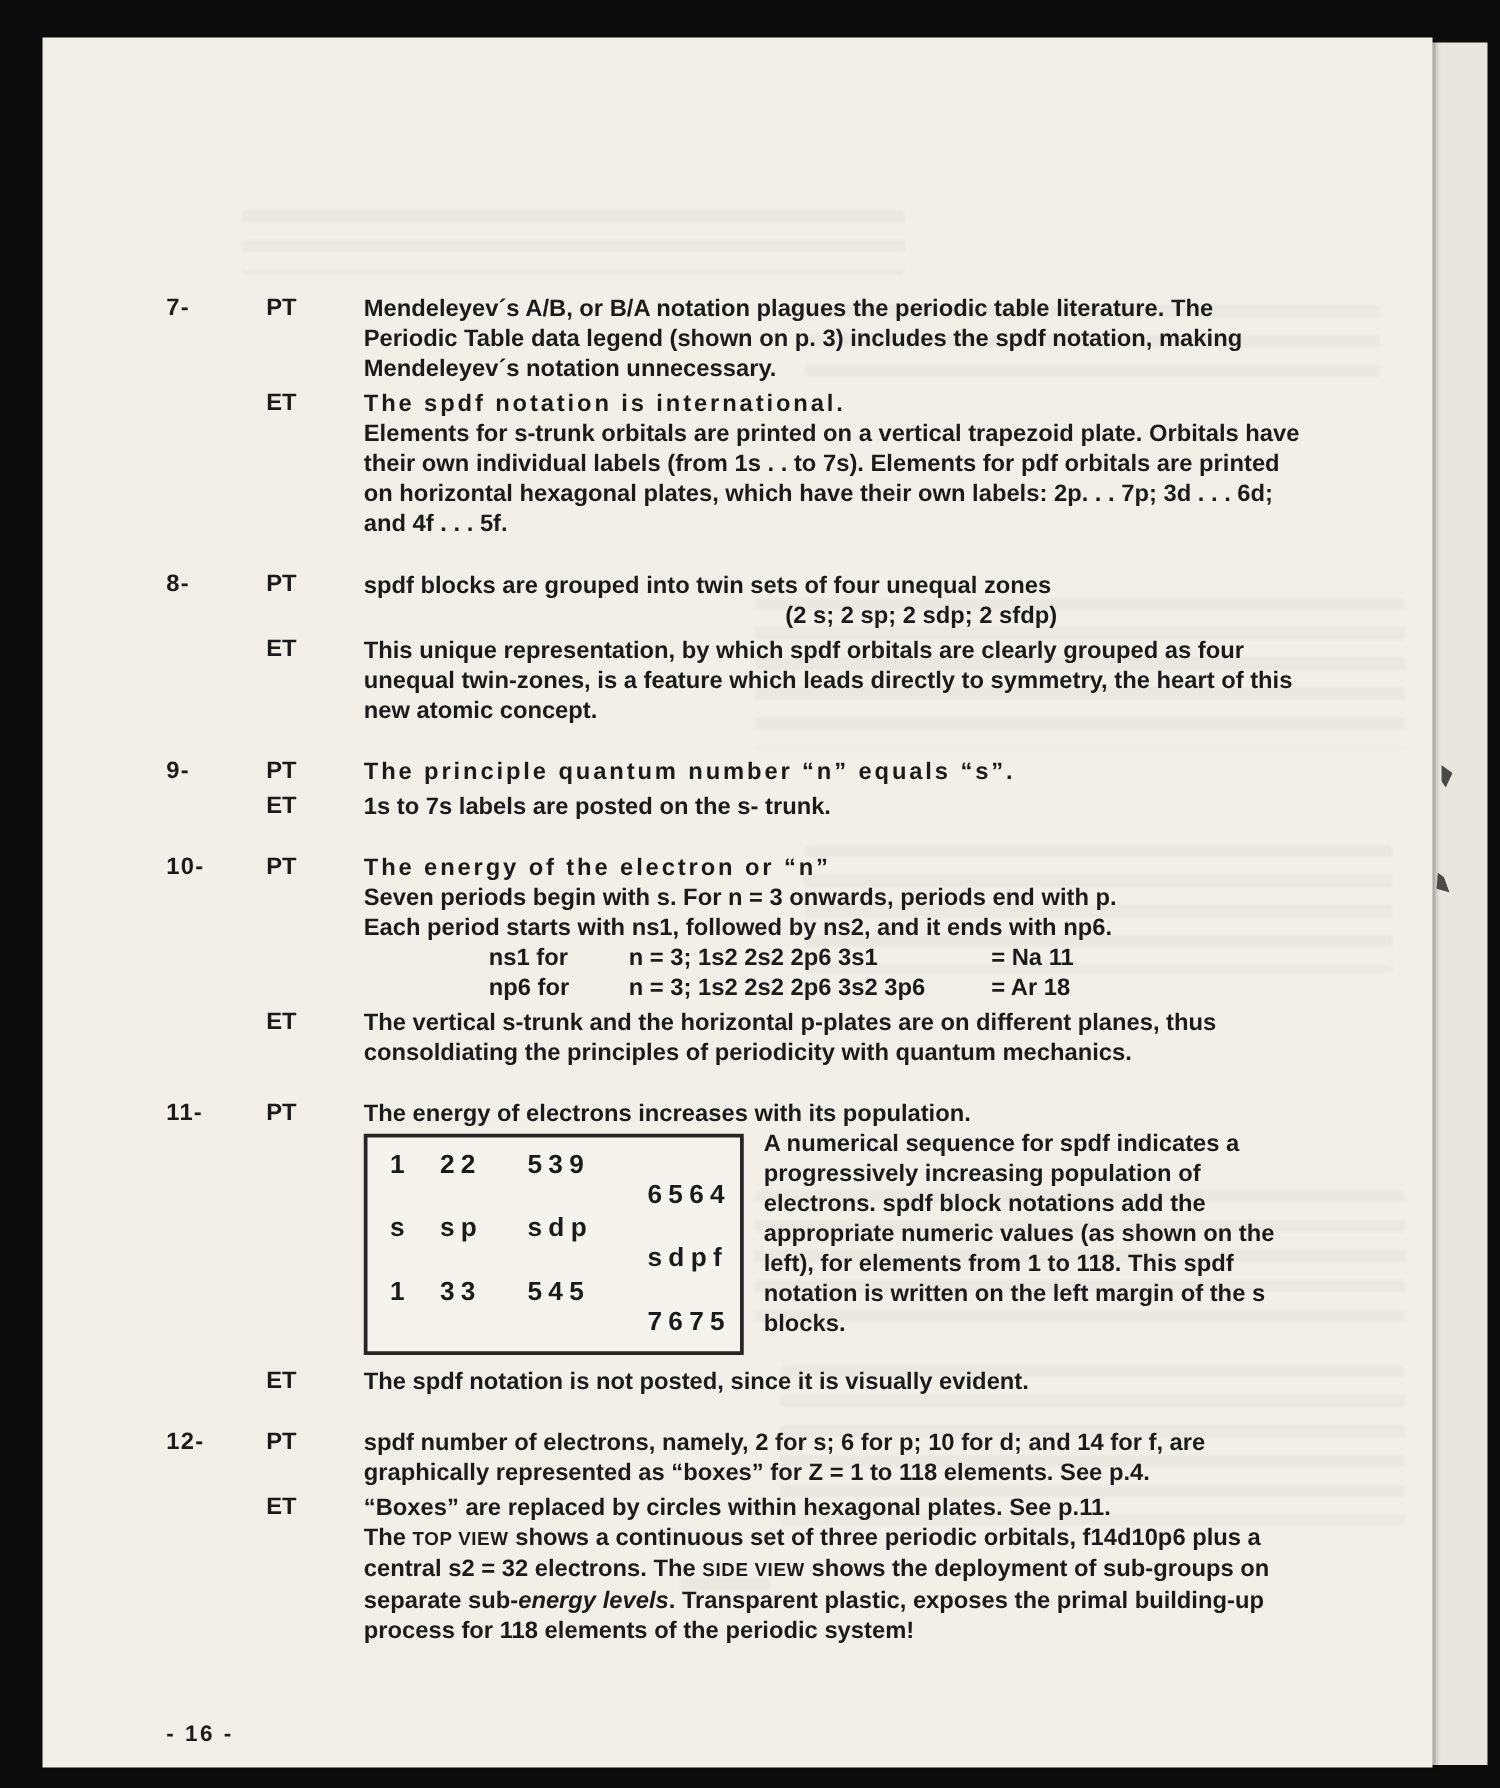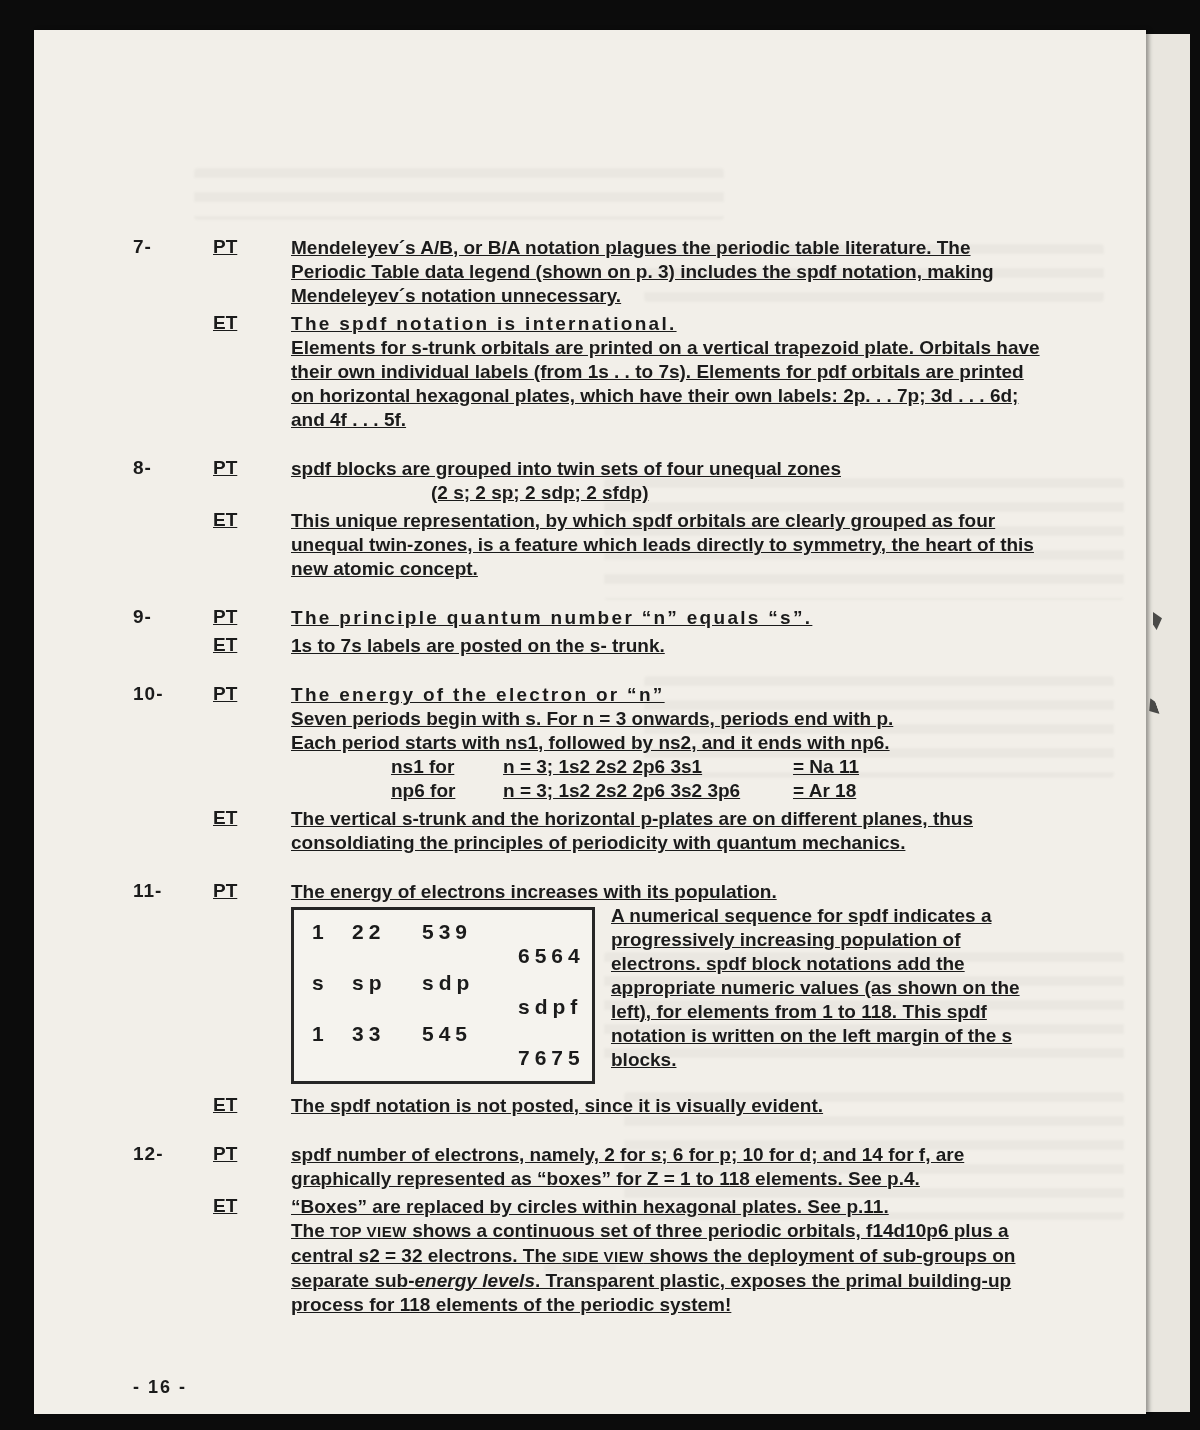--- a/index.html
+++ b/index.html
@@ -25,27 +25,27 @@
     position:absolute; width:9px; height:18px; background:#4a4a48;
     clip-path:polygon(0 0, 100% 35%, 40% 100%, 0 70%);
   }
   .content {
     position:absolute; left:99px; top:0; right:42px; z-index:2;
     color:#1b1b1b;
     padding-top:206px;
   }
   .item { display:flex; margin-bottom:21px; }
   .num  { width:80px; font-size:19px; font-weight:bold; letter-spacing:1px; flex:none; }
-  .body { flex:1; min-width:0;text-decoration:underline; }
+  .body { flex:1; min-width:0; }
   .entry { display:flex; margin-bottom:4px; }
   .lbl  { width:78px; flex:none; font-size:19px; font-weight:bold; }
   .txt  { flex:1; max-width:752px; font-size:19px; font-weight:bold; line-height:24px; }
   .txt p { margin:0; }
   .tracked { letter-spacing:2.3px; }
-  .indent-center { padding-left:140px; }
+  .indent-center { padding-left:140px;text-align:center; }
   .eq-row { display:flex; padding-left:100px; }
   .eq-c1 { width:112px; flex:none; }
   .eq-c2 { width:290px; flex:none; }
   .eq-c3 { flex:none; }
   .seq-box {
     float:left; width:268px; border:3px solid #262626;
     padding:8px 12px 10px 18px; margin:3px 16px 6px 0;
     background:rgba(255,255,255,0.25);
   }
   .seq-row { display:flex; font-size:21px; font-weight:bold; line-height:27px; letter-spacing:5px; }

